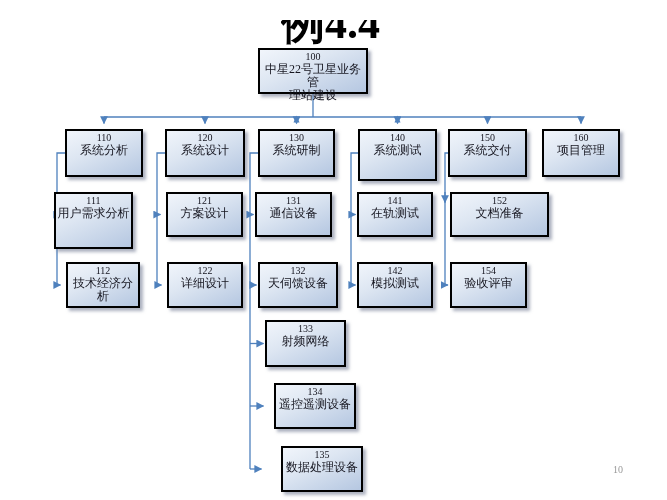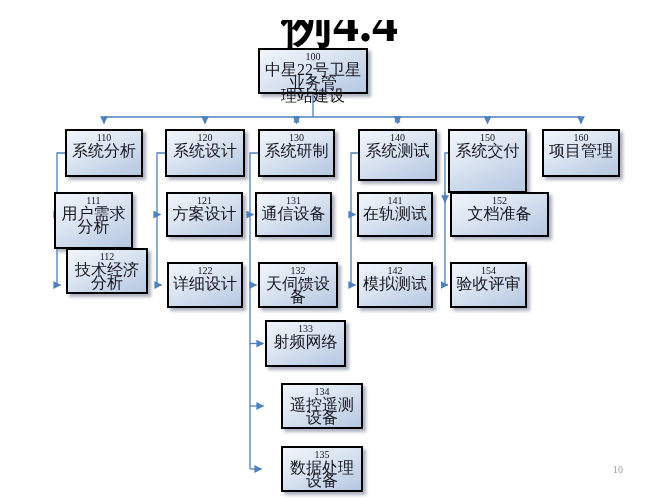--- a/index.html
+++ b/index.html
@@ -10,27 +10,27 @@
   svg.connectors { position:absolute; left:0; top:0; z-index:0; }
   .node {
     position:absolute; z-index:1; box-sizing:border-box;
     border:2px solid #000000;
     background:linear-gradient(155deg,#f1f5fb 0%,#dde6f2 40%,#b5c7e1 100%);
     box-shadow:3px 3px 3px rgba(105,115,140,0.55);
     display:flex; flex-direction:column; align-items:center; justify-content:flex-start;
     text-align:center; color:#15151f;
   }
   .node .code  { font-size:10px; line-height:13px; }
-  .node .label { font-size:16px; line-height:13px; white-space:pre-line; }
+  .node .label { font-size:12px; line-height:13px; white-space:pre-line; }
   .title-clip {
     position:absolute; left:281px; top:20px; width:136px; height:28px;
     overflow:hidden; z-index:2;
   }
   .title-inner {
-    display:block; font-size:52px; line-height:44px; margin-top:-18px;
+    display:block; font-size:44px; line-height:44px; margin-top:-18px;
     font-weight:bold; color:#000; white-space:nowrap;
     font-family:"Liberation Serif","DejaVu Serif",serif;
   }
   .page-num {
     position:absolute; left:613px; top:464px; z-index:2;
     font-family:Liberation Serif, serif;
     font-size:10px; color:#989898;
   }
 </style>
 </head>
@@ -102,21 +102,21 @@
     <div class="label">系统设计</div>
   </div>
   <div class="node" style="left:258px;top:129px;width:77px;height:48px">
     <div class="code">130</div>
     <div class="label">系统研制</div>
   </div>
   <div class="node" style="left:358px;top:129px;width:79px;height:52px">
     <div class="code">140</div>
     <div class="label">系统测试</div>
   </div>
-  <div class="node" style="left:448px;top:129px;width:79px;height:64px">
+  <div class="node" style="left:448px;top:129px;width:79px;height:48px">
     <div class="code">150</div>
     <div class="label">系统交付</div>
   </div>
   <div class="node" style="left:542px;top:129px;width:78px;height:48px">
     <div class="code">160</div>
     <div class="label">项目管理</div>
   </div>
 
   <div class="node" style="left:54px;top:192px;width:79px;height:57px">
     <div class="code">111</div>
@@ -132,21 +132,21 @@
   </div>
   <div class="node" style="left:357px;top:192px;width:76px;height:45px">
     <div class="code">141</div>
     <div class="label">在轨测试</div>
   </div>
   <div class="node" style="left:450px;top:192px;width:99px;height:45px">
     <div class="code">152</div>
     <div class="label">文档准备</div>
   </div>
 
-  <div class="node" style="left:66px;top:248px;width:82px;height:46px">
+  <div class="node" style="left:66px;top:262px;width:74px;height:46px">
     <div class="code">112</div>
     <div class="label">技术经济分析</div>
   </div>
   <div class="node" style="left:167px;top:262px;width:76px;height:46px">
     <div class="code">122</div>
     <div class="label">详细设计</div>
   </div>
   <div class="node" style="left:258px;top:262px;width:80px;height:46px">
     <div class="code">132</div>
     <div class="label">天伺馈设备</div>
@@ -157,21 +157,21 @@
   </div>
   <div class="node" style="left:450px;top:262px;width:77px;height:46px">
     <div class="code">154</div>
     <div class="label">验收评审</div>
   </div>
 
   <div class="node" style="left:265px;top:320px;width:81px;height:47px">
     <div class="code">133</div>
     <div class="label">射频网络</div>
   </div>
-  <div class="node" style="left:281px;top:383px;width:82px;height:46px">
+  <div class="node" style="left:274px;top:383px;width:82px;height:46px">
     <div class="code">134</div>
     <div class="label">遥控遥测设备</div>
   </div>
   <div class="node" style="left:281px;top:446px;width:82px;height:46px">
     <div class="code">135</div>
     <div class="label">数据处理设备</div>
   </div>
 
   <div class="page-num">10</div>
 </div>

